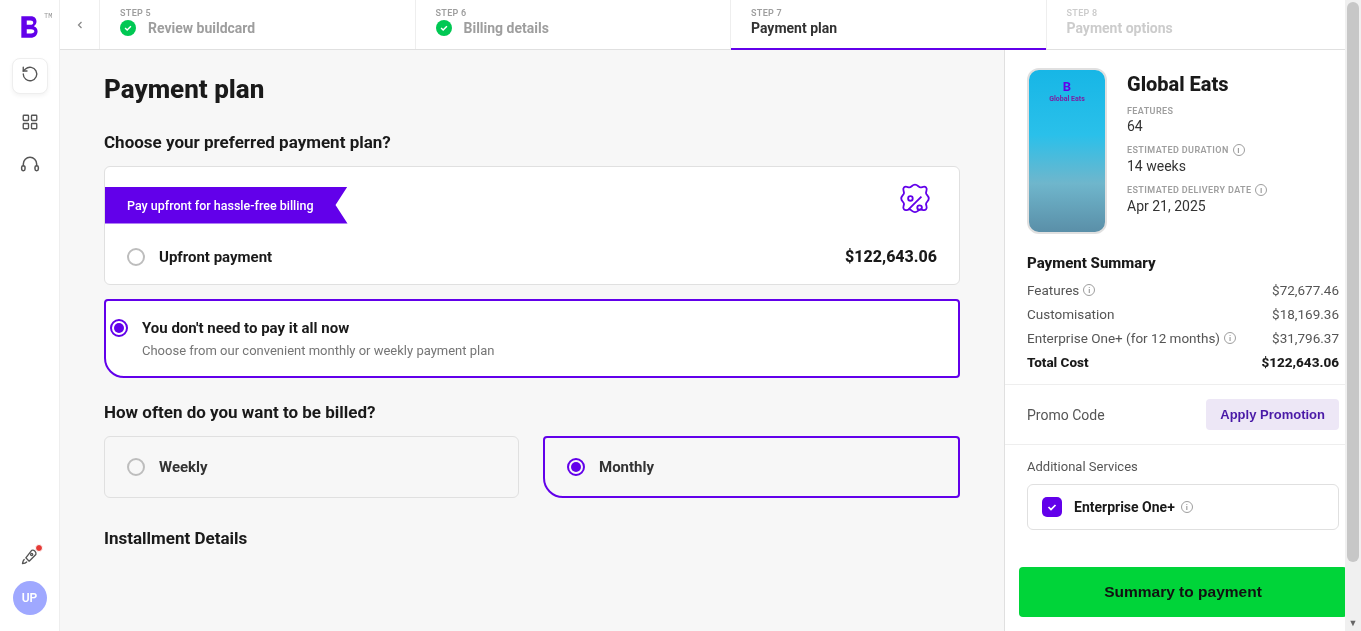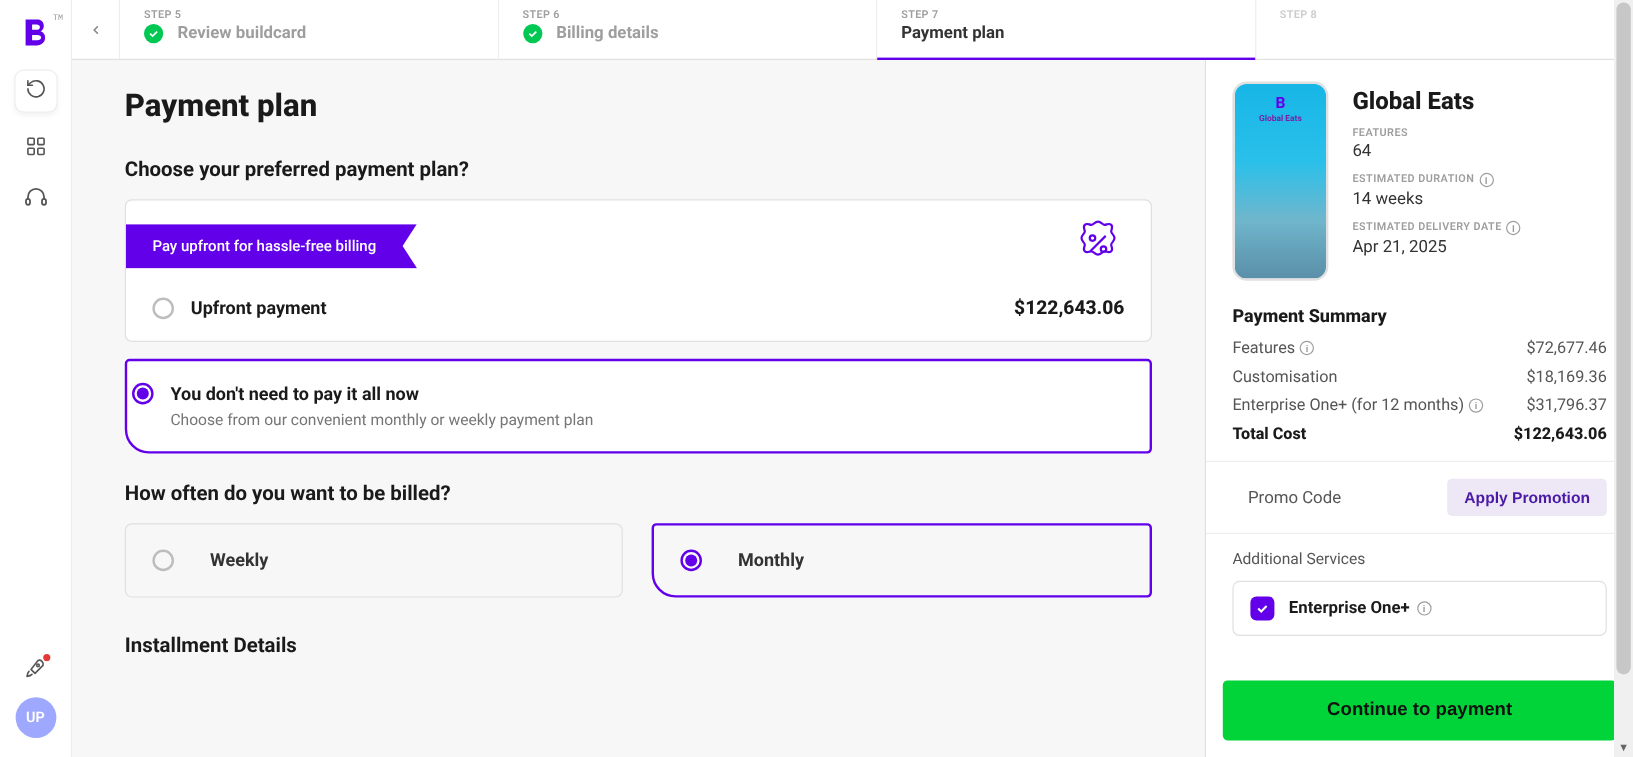--- a/index.html
+++ b/index.html
@@ -45,38 +45,38 @@
 .option-row { display: flex; align-items: center; justify-content: space-between; padding: 18px 22px; }
 .radio-label { display: flex; align-items: center; gap: 14px; cursor: pointer; }
 .radio { width: 18px; height: 18px; border: 2px solid #bdbdbd; border-radius: 50%; display: inline-flex; align-items: center; justify-content: center; flex-shrink: 0; }
 .radio.checked { border-color: #6200ea; }
 .radio.checked::after { content: ""; width: 10px; height: 10px; border-radius: 50%; background: #6200ea; }
 .option-text { font-size: 15px; font-weight: 700; color: #1a1a1a; }
 .option-sub { font-size: 13px; color: #757575; margin-top: 6px; }
 .price { font-size: 16px; font-weight: 800; color: #1a1a1a; }
 .card.installment { border: 2px solid #6200ea; border-radius: 4px; margin-bottom: 24px; padding: 18px 4px; border-bottom-left-radius: 20px; }
 .billing-row { display: flex; gap: 24px; margin-bottom: 30px; }
-.bill-card { flex: 1; border: 1px solid #e0e0e0; border-radius: 6px; padding: 20px 22px; display: flex; align-items: center; gap: 30px; cursor: pointer; font-size: 15px; font-weight: 700; }
+.bill-card { flex: 1; border: 1px solid #e0e0e0; border-radius: 6px; padding: 20px 22px; display: flex; align-items: center; gap: 14px; cursor: pointer; font-size: 15px; font-weight: 700; }
 .bill-card.selected { border: 2px solid #6200ea; border-radius: 4px; border-bottom-left-radius: 20px; }
 .right-panel { width: 357px; background: #fff; border-left: 1px solid #e0e0e0; display: flex; flex-direction: column; overflow-y: auto; position: relative; }
 .rp-body { padding: 18px 22px 0; flex: 1; overflow: hidden; }
 .product-row { display: flex; gap: 20px; margin-bottom: 20px; }
 .phone { width: 80px; height: 166px; border-radius: 12px; border: 2px solid #e0e0e0; background: linear-gradient(180deg, #17b6e6 0%, #2ac0ea 40%, #6fb6cc 70%, #5a8fa8 100%); position: relative; overflow: hidden; flex-shrink:0; }
 .phone-head { position: absolute; top: 10px; left: 0; right: 0; text-align: center; font-size: 7px; color: #7b1fa2; font-weight: 700; }
 .phone-b { display: block; font-size: 13px; line-height: 1; margin-bottom: 2px; color:#6200ea; }
 .product-info { padding-top: 4px; }
 .product-name { font-size: 20px; font-weight: 800; color: #1a1a1a; margin-bottom: 10px; }
 .meta-label { font-size: 9px; letter-spacing: 0.4px; color: #9e9e9e; text-transform: uppercase; font-weight: 600; display:flex; align-items:center; gap:4px; }
 .meta-val { font-size: 14px; color: #333; margin-top: 2px; margin-bottom: 10px; }
 .rp-h3 { font-size: 15px; font-weight: 800; color: #1a1a1a; margin-bottom: 10px; }
 .sum-row { display: flex; justify-content: space-between; font-size: 13.5px; color: #555; margin-bottom: 8px; }
 .sum-row .l { display: flex; align-items: center; gap: 4px; }
 .sum-row.total { font-weight: 800; color: #1a1a1a; margin-top: 4px; }
 .hr { border: none; border-top: 1px solid #eee; margin: 14px -22px; }
-.promo-row { display: flex; justify-content: space-between; align-items: center; margin-bottom: 14px; margin-left: 13px; }
+.promo-row { display: flex; justify-content: space-between; align-items: center; margin-bottom: 14px; }
 .promo-label { font-size: 14px; color: #555; }
 .promo-btn { background: #ede7f6; color: #4a1aa7; border: none; border-radius: 4px; padding: 8px 14px; font-size: 13px; font-weight: 600; cursor: pointer; }
 .addon-label { font-size: 13px; color: #555; margin-bottom: 10px; }
 .addon-card { border: 1px solid #e0e0e0; border-radius: 6px; padding: 12px 14px; display: flex; align-items: center; gap: 12px; }
 .checkbox { width: 20px; height: 20px; border-radius: 5px; background: #6200ea; display: inline-flex; align-items: center; justify-content: center; flex-shrink:0; }
 .checkbox svg { width: 12px; height: 12px; }
 .addon-name { font-size: 14px; font-weight: 700; color: #1a1a1a; display:flex; align-items:center; gap:6px; }
 .cta-bar { padding: 12px 14px 14px; background: #fff; }
 .cta { width: 100%; background: #00d439; color: #111; border: none; border-radius: 4px; padding: 16px; font-size: 15.5px; font-weight: 700; cursor: pointer; }
 .info-i { width: 12px; height: 12px; border: 1px solid #9e9e9e; border-radius: 50%; display: inline-flex; align-items: center; justify-content: center; font-size: 8px; color: #9e9e9e; font-style: normal; font-weight:700; }
@@ -164,20 +164,23 @@
         </div>
       </div>
       <div class="step active">
         <div class="step-num">STEP 7</div>
         <div class="step-title-row">
           <span class="step-title">Payment plan</span>
         </div>
       </div>
       <div class="step disabled">
         <div class="step-num">STEP 8</div>
+        <div class="step-title-row">
+          <span class="step-title">Payment options</span>
+        </div>
       </div>
     </div>
 
     <div class="body-row">
       <div class="content">
         <h1 class="h1">Payment plan</h1>
         <h2 class="h2">Choose your preferred payment plan?</h2>
 
         <div class="card upfront">
           <div class="ribbon-row">
@@ -293,21 +296,21 @@
                   <polyline points="5 12 10 17 19 8"></polyline>
                 </svg>
             </span>
             <span class="addon-name">
                 <span>Enterprise One+</span>
                 <span class="info-i">i</span>
               </span>
           </div>
         </div>
         <div class="cta-bar">
-          <button class="cta">Continue to payment</button>
+          <button class="cta">Summary to payment</button>
         </div>
       </div>
     </div>
   </div>
 </div>
 
 <div class="scroll-right">
   <div class="scroll-arrow">▲</div>
   <div class="scroll-thumb"></div>
   <div class="scroll-arrow down">▼</div>

